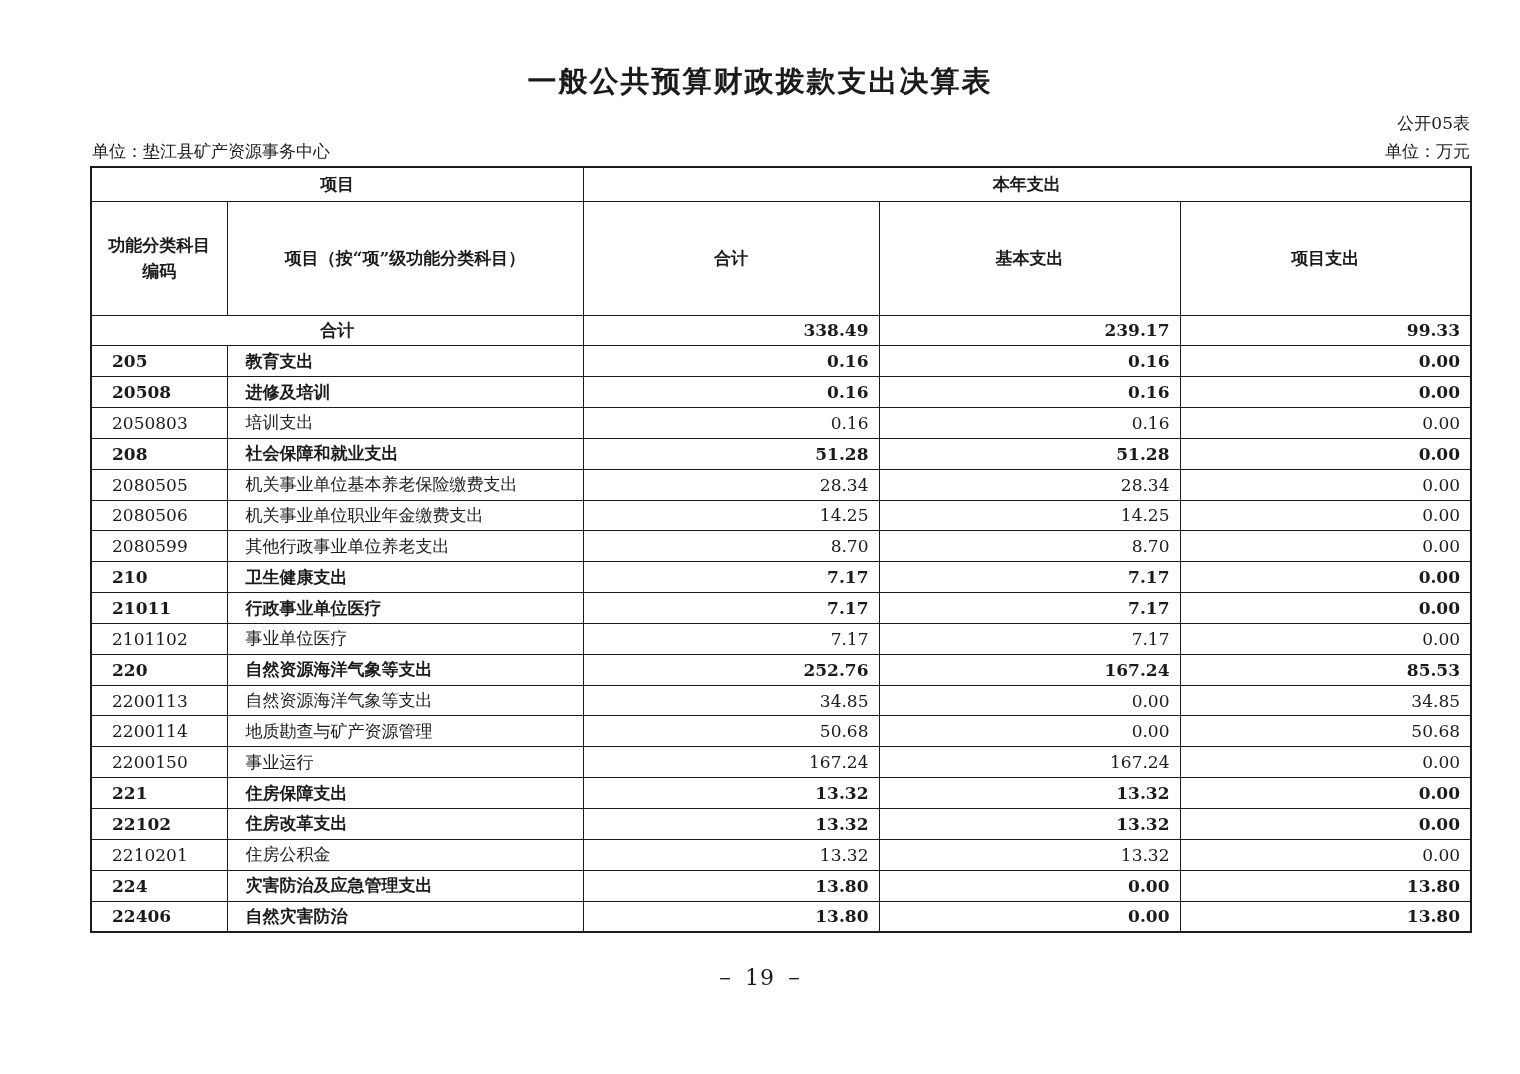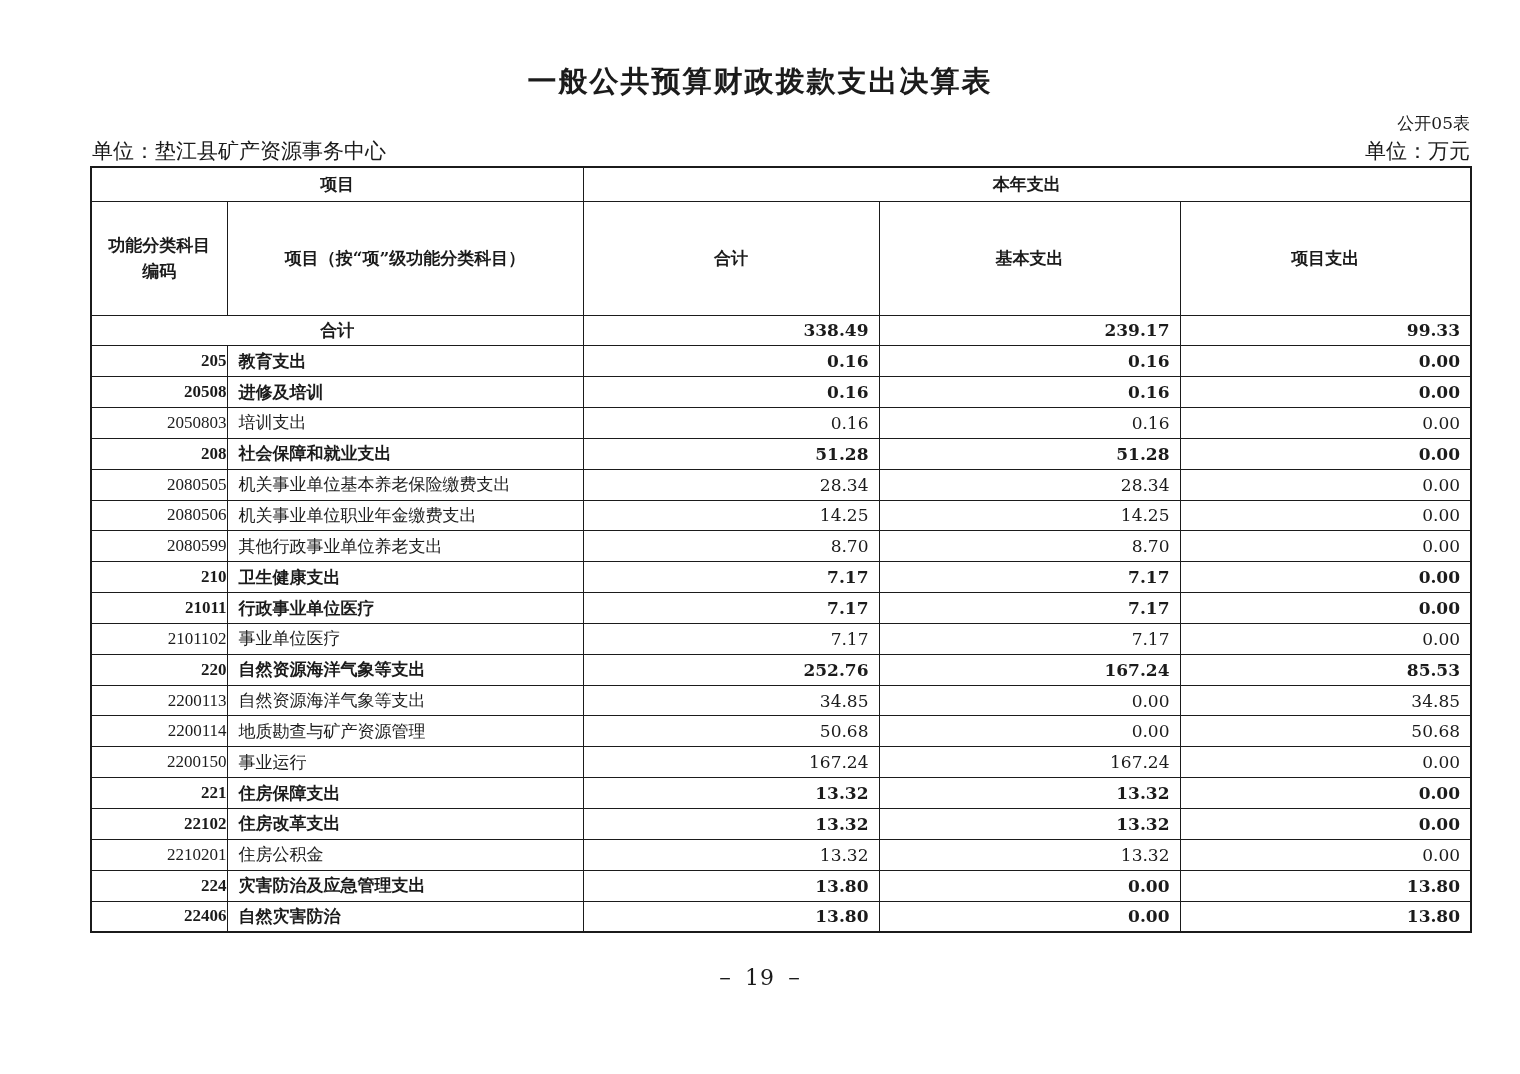--- a/index.html
+++ b/index.html
@@ -29,21 +29,21 @@
     text-align: right;
     font-size: 17px;
     line-height: 22px;
   }
   .units-line {
     margin-top: 6px;
     padding-left: 92px;
     padding-right: 50px;
     display: flex;
     justify-content: space-between;
-    font-size: 21px;
+    font-size: 17px;
     line-height: 22px;
   }
   table.budget {
     margin: 4px 0 0 90px;
     width: 1380px;
     border-collapse: collapse;
     table-layout: fixed;
   }
   table.budget th, table.budget td {
     border: 1px solid #1b1b1b;
@@ -61,22 +61,22 @@
   tr.cols-row th {
     height: 114px;
     font-weight: bold;
     text-align: center;
     vertical-align: middle;
     white-space: normal;
     padding: 0 8px;
     line-height: 26px;
   }
   tbody tr { height: 30.85px; }
-  td.td-code  { text-align: right;  padding-left: 20px;  font-size: 17px; font-family: Liberation Serif, serif; }
-  td.td-item  { text-align: left;  padding-left: 11px; }
+  td.td-code  { text-align: left;  padding-left: 20px;  font-size: 17px; }
+  td.td-item  { text-align: left;  padding-left: 18px; }
   td.td-num   { text-align: right; padding-right: 10px; }
   td.td-merged-label { text-align: center; font-weight: bold; }
   tr.bold td  { font-weight: bold; }
   .page-footer {
     margin-top: 30px;
     text-align: center;
     font-size: 22px;
     letter-spacing: 1px;
   }
 </style>

